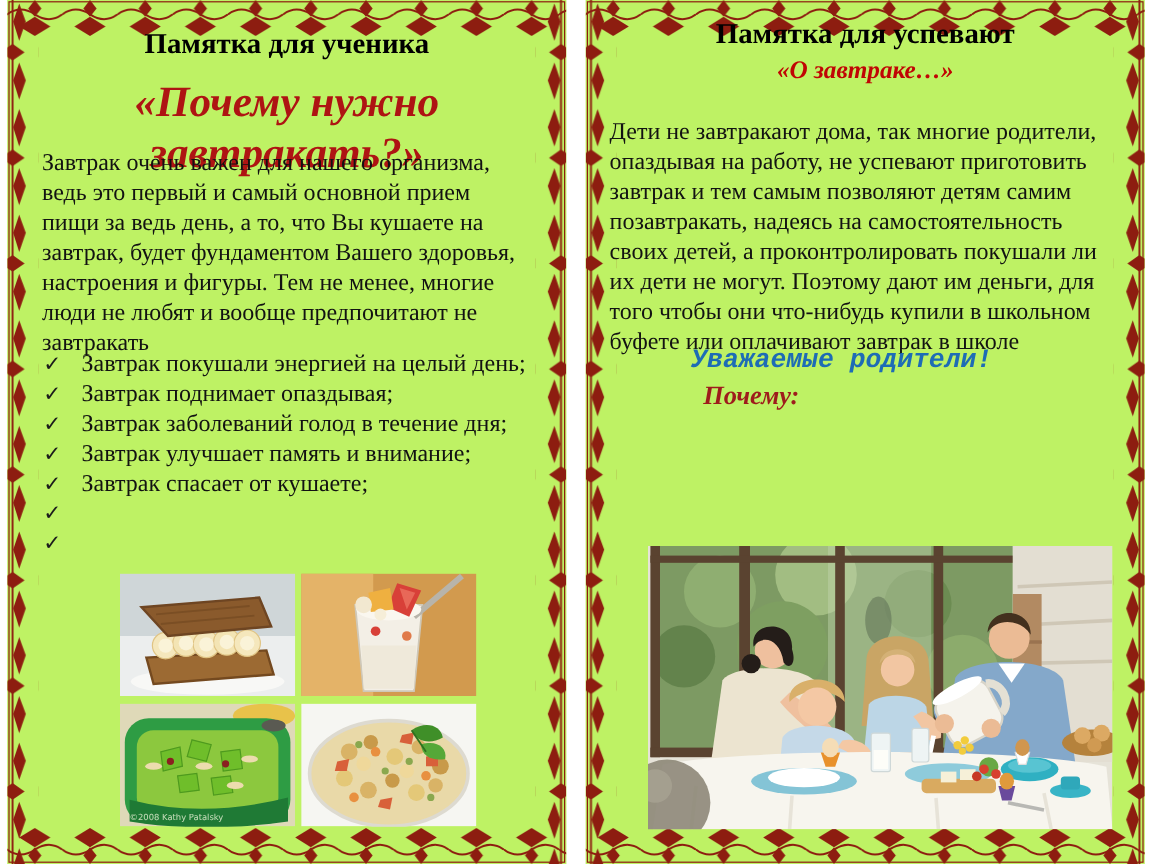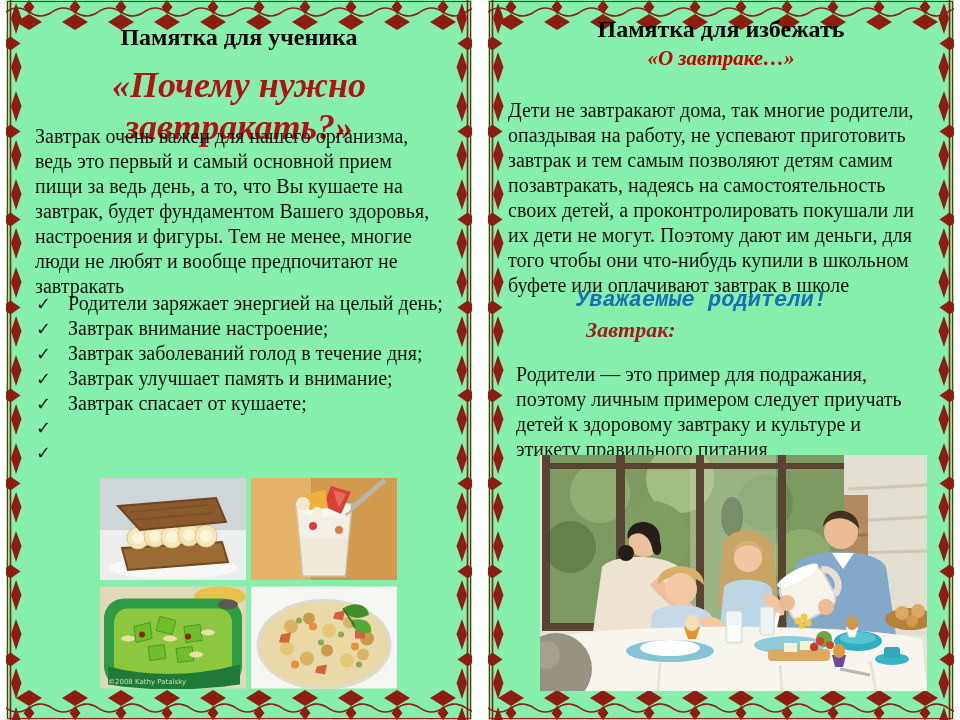--- a/index.html
+++ b/index.html
@@ -1,19 +1,19 @@
 <!DOCTYPE html>
 <html style="--ornament: #8D1D10; --title: #000000; --subtitle_left: #AE1413; --subtitle_right: #C00504; --note_blue: #1E6CB5; --note_red: #9E1C1C; --body: #121212;"><head>
 <meta charset="utf-8">
 <style>
   html,body{margin:0;padding:0;background:#ffffff;}
   body{width:960px;height:720px;position:relative;overflow:hidden;
        font-family:"Liberation Serif","DejaVu Serif",serif;color:#111;}
 
-  .panel{position:absolute;top:0;width:466px;height:720px;background:#86efac;}
+  .panel{position:absolute;top:0;width:466px;height:720px;background:#bef264;}
   .panel.left{left:6px;}
   .panel.right{left:488px;}
 
   
   .frame-line{position:absolute;inset:1px;border:1.6px solid var(--ornament,#8D1D10);pointer-events:none;}
   svg.strip{position:absolute;display:block;pointer-events:none;}
   svg.strip.top{left:0;top:0;width:466px;height:30px;}
   svg.strip.bottom{left:0;bottom:0;width:466px;height:30px;transform:scaleY(-1);}
   svg.strip.side-l{left:0;top:0;width:26px;height:720px;}
   svg.strip.side-r{right:0;top:0;width:26px;height:720px;transform:scaleX(-1);}
@@ -96,25 +96,25 @@
 ведь это первый и самый основной прием
 пищи за ведь день, а то, что Вы кушаете на
 завтрак, будет фундаментом Вашего здоровья,
 настроения и фигуры. Тем не менее, многие
 люди не любят и вообще предпочитают не
 завтракать</div>
 
     <ul class="bullets">
       <li>
           <span class="chk">✓</span>
-          <span class="btext">Родители заряжает энергией на целый день;</span>
-        </li>
-      <li>
-          <span class="chk">✓</span>
-          <span class="btext">Завтрак внимание настроение;</span>
+          <span class="btext">Завтрак покушали энергией на целый день;</span>
+        </li>
+      <li>
+          <span class="chk">✓</span>
+          <span class="btext">Завтрак поднимает опаздывая;</span>
         </li>
       <li>
           <span class="chk">✓</span>
           <span class="btext">Завтрак заболеваний голод в течение дня;</span>
         </li>
       <li>
           <span class="chk">✓</span>
           <span class="btext">Завтрак улучшает память и внимание;</span>
         </li>
       <li>
@@ -246,36 +246,32 @@
       <rect width="466" height="30" fill="url(#pat-top)"></rect>
     </svg>
   <svg class="strip side-l">
       <rect width="26" height="720" fill="url(#pat-side)"></rect>
     </svg>
   <svg class="strip side-r">
       <rect width="26" height="720" fill="url(#pat-side)"></rect>
     </svg>
 
   <div class="content">
-    <div class="title">Памятка для избежать</div>
+    <div class="title">Памятка для успевают</div>
     <div class="subtitle">«О завтраке…»</div>
     <div class="para p1">Дети не завтракают дома, так многие родители,
 опаздывая на работу, не успевают приготовить
 завтрак и тем самым позволяют детям самим
 позавтракать, надеясь на самостоятельность
 своих детей, а проконтролировать покушали ли
 их дети не могут. Поэтому дают им деньги, для
 того чтобы они что-нибудь купили в школьном
 буфете или оплачивают завтрак в школе</div>
     <div class="note note-blue">Уважаемые родители!</div>
-    <div class="note note-red">Завтрак:</div>
-    <div class="para p2">Родители — это пример для подражания,
-поэтому личным примером следует приучать
-детей к здоровому завтраку и культуре и
-этикету правильного питания</div>
+    <div class="note note-red">Почему:</div>
 
     <div class="photo">
       <svg viewBox="0 0 387 236">
         <rect width="387" height="236" fill="#e6e3d8"></rect>
 
         <rect x="6" y="0" width="298" height="172" fill="#7d9a63"></rect>
         <g opacity="0.85">
           <circle cx="60" cy="38" r="30" fill="#93b274"></circle>
             <circle cx="140" cy="24" r="34" fill="#a9c488"></circle>
           <circle cx="225" cy="48" r="28" fill="#6a8a50"></circle>

